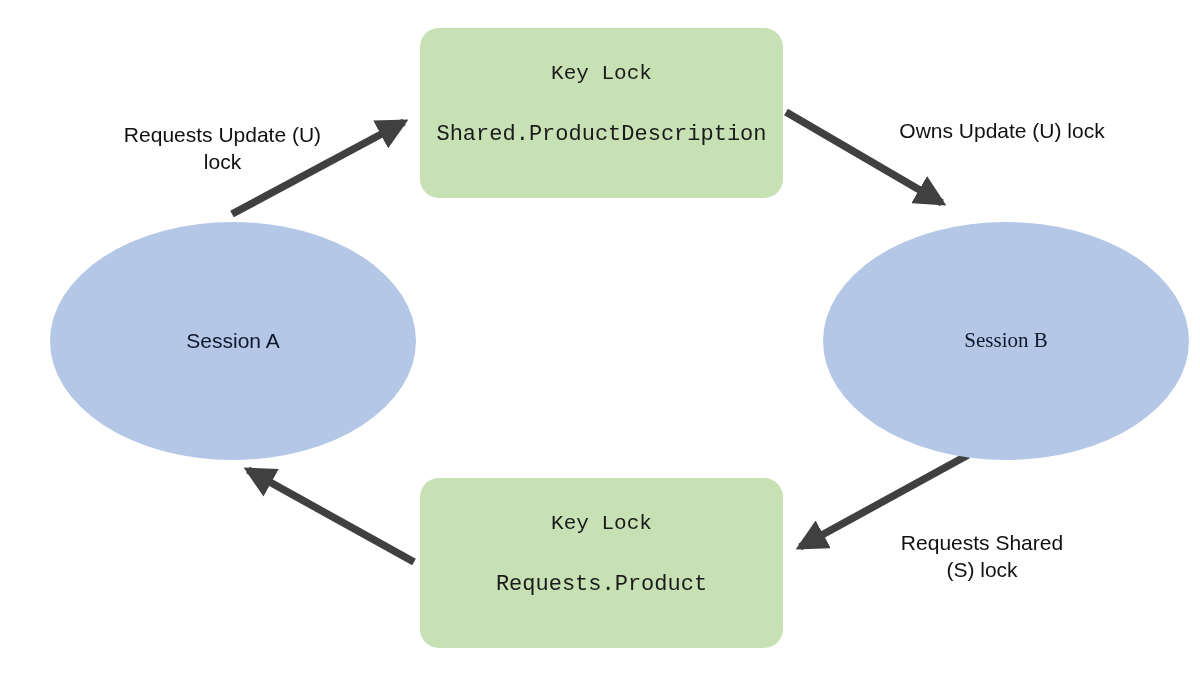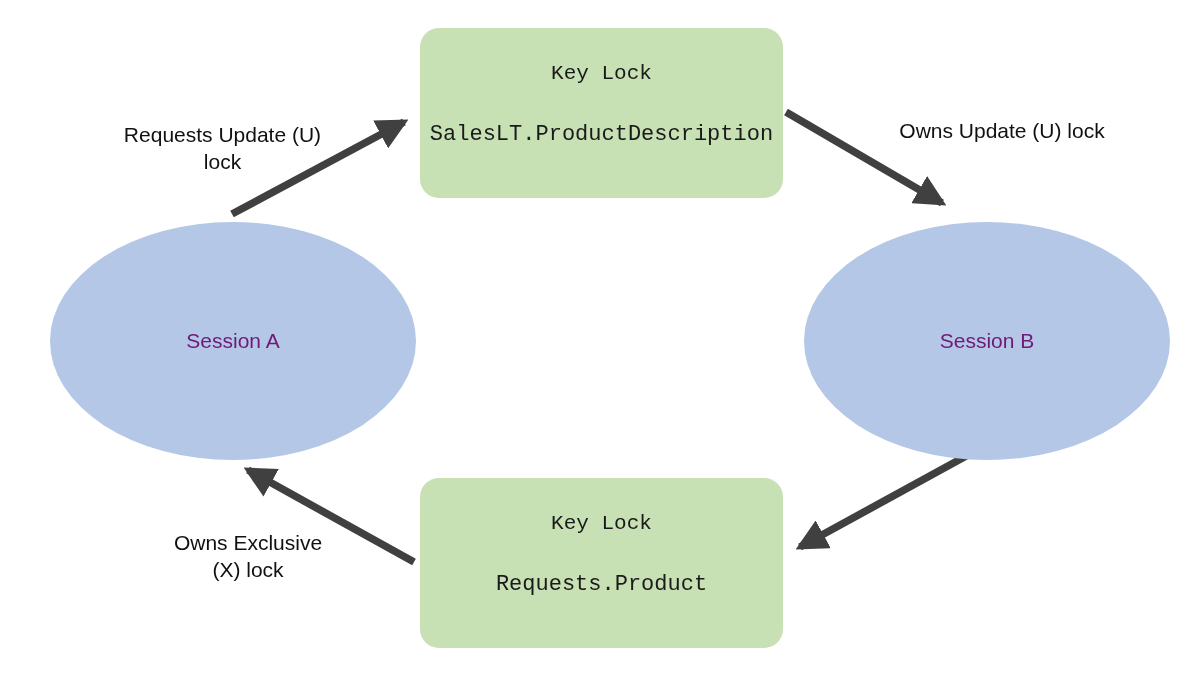--- a/index.html
+++ b/index.html
@@ -27,21 +27,21 @@
   .node-ellipse {
     position: absolute;
     background: #b4c7e7;
     border-radius: 50%;
     display: flex;
     align-items: center;
     justify-content: center;
   }
   .node-ellipse .node-label {
     font-size: 21px;
-    color: #701a75;
+    color: #0f172a;
     line-height: 1.2;
     text-align: left;
     white-space: nowrap;
   }
   .node-box {
     position: absolute;
     background: #c7e0b4;
     border-radius: 19px;
     display: flex;
     flex-direction: column;
@@ -98,36 +98,36 @@
 
     <g>
       <line x1="414" y1="562" x2="248" y2="470" stroke="#404040" stroke-width="7.5" marker-end="url(#arrowhead)"></line>
     </g>
   </svg>
 
   <div class="node-ellipse" style="left:50px; top:222px; width:366px; height:238px;">
     <span class="node-label">Session A</span>
   </div>
 
-  <div class="node-ellipse" style="left:804px; top:222px; width:366px; height:238px;">
+  <div class="node-ellipse" style="left:823px; top:222px; width:366px; height:238px;font-family:Liberation Serif, serif;">
     <span class="node-label">Session B</span>
   </div>
 
   <div class="node-box" style="left:420px; top:28px; width:363px; height:170px; padding-top:34px; box-sizing:border-box;">
     <span class="box-title">Key Lock</span>
-    <span class="box-subtitle" style="margin-top:37px;">SalesLT.ProductDescription</span>
+    <span class="box-subtitle" style="margin-top:37px;">Shared.ProductDescription</span>
   </div>
 
   <div class="node-box" style="left:420px; top:478px; width:363px; height:170px; padding-top:34px; box-sizing:border-box;">
     <span class="box-title">Key Lock</span>
     <span class="box-subtitle" style="margin-top:37px;">Requests.Product</span>
   </div>
 
   <div class="edge-label" style="left:100px; top:122px; width:245px;">Requests Update (U)
 lock</div>
 
   <div class="edge-label align-left" style="left:862px; top:118px; width:280px;">Owns Update (U) lock</div>
 
+  <div class="edge-label align-left" style="left:862px; top:530px; width:240px;">Requests Shared
+(S) lock</div>
 
-  <div class="edge-label" style="left:128px; top:530px; width:240px;">Owns Exclusive
-(X) lock</div>
 
 </div>
 
 </body></html>

